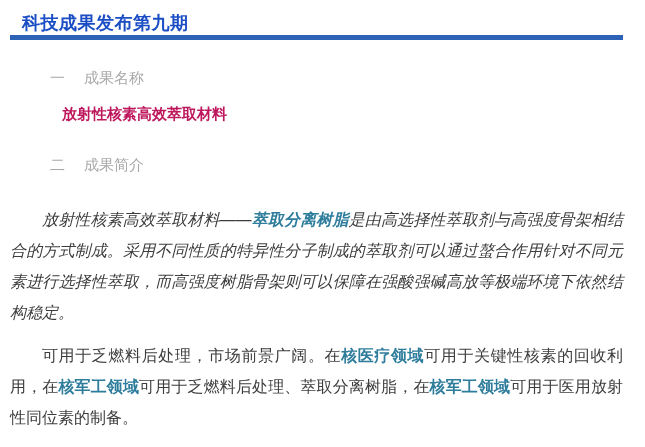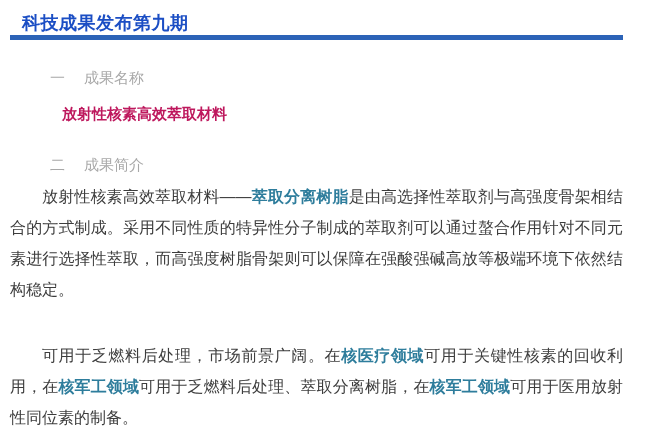--- a/index.html
+++ b/index.html
@@ -55,21 +55,21 @@
     position: absolute;
     left: 10px;
     width: 613px;
     margin: 0;
     font-size: 16px;
     line-height: 31px;
     color: #3d3d3d;
     text-align: justify;
     text-indent: 2em;
   }
-  .para-1 { top: 181px; }
+  .para-1 { top: 204px; font-style: italic; }
   .para-2 { top: 340px; }
   .hl {
     color: #2e7d9c;
     font-weight: bold;
   }
 </style>
 </head>
 <body>
 
 <div class="page">

